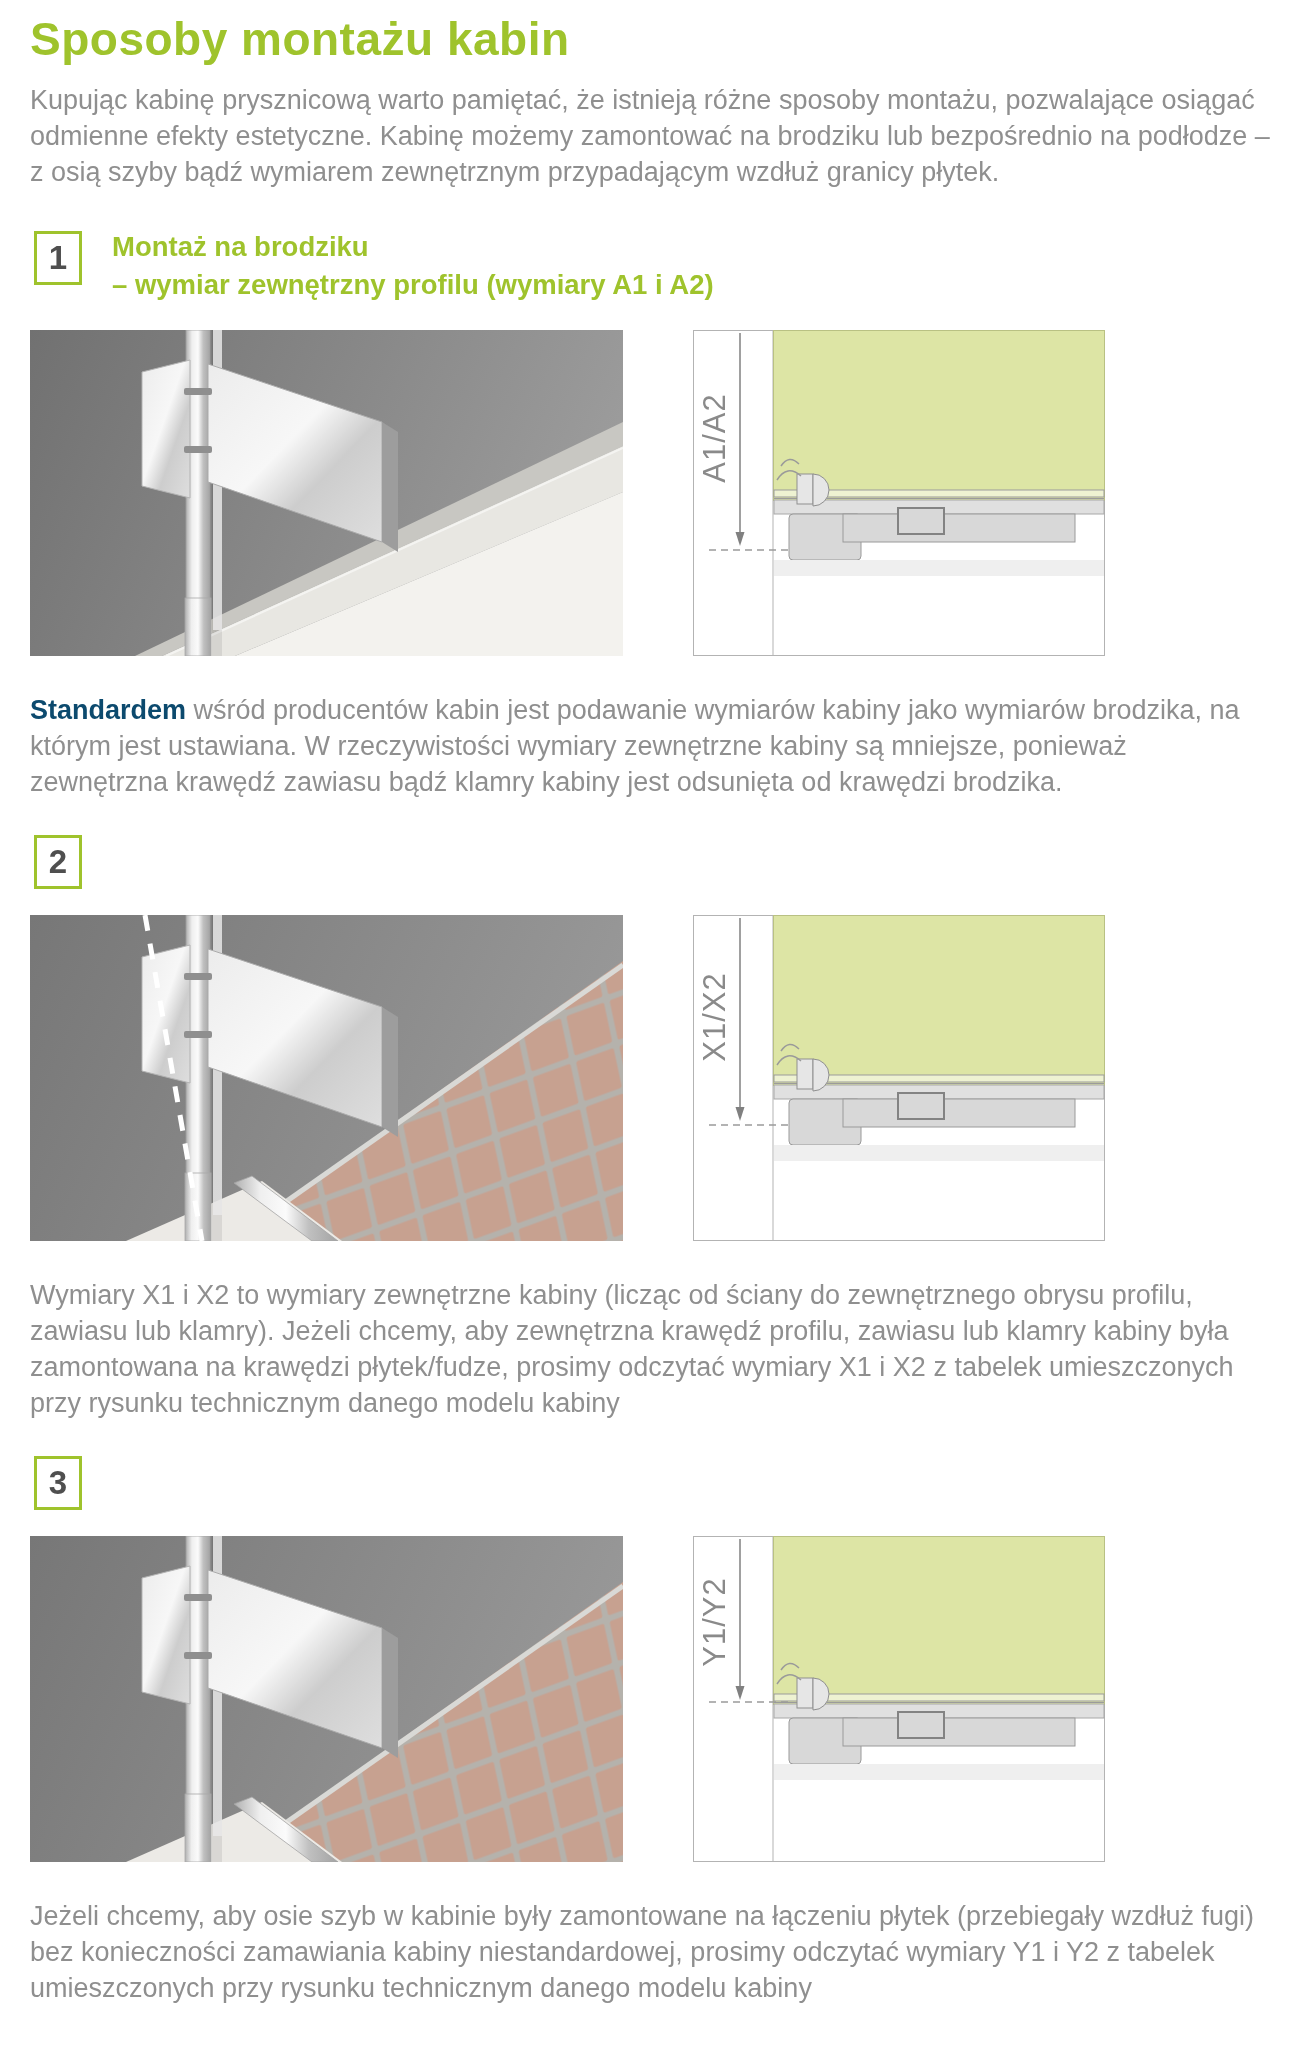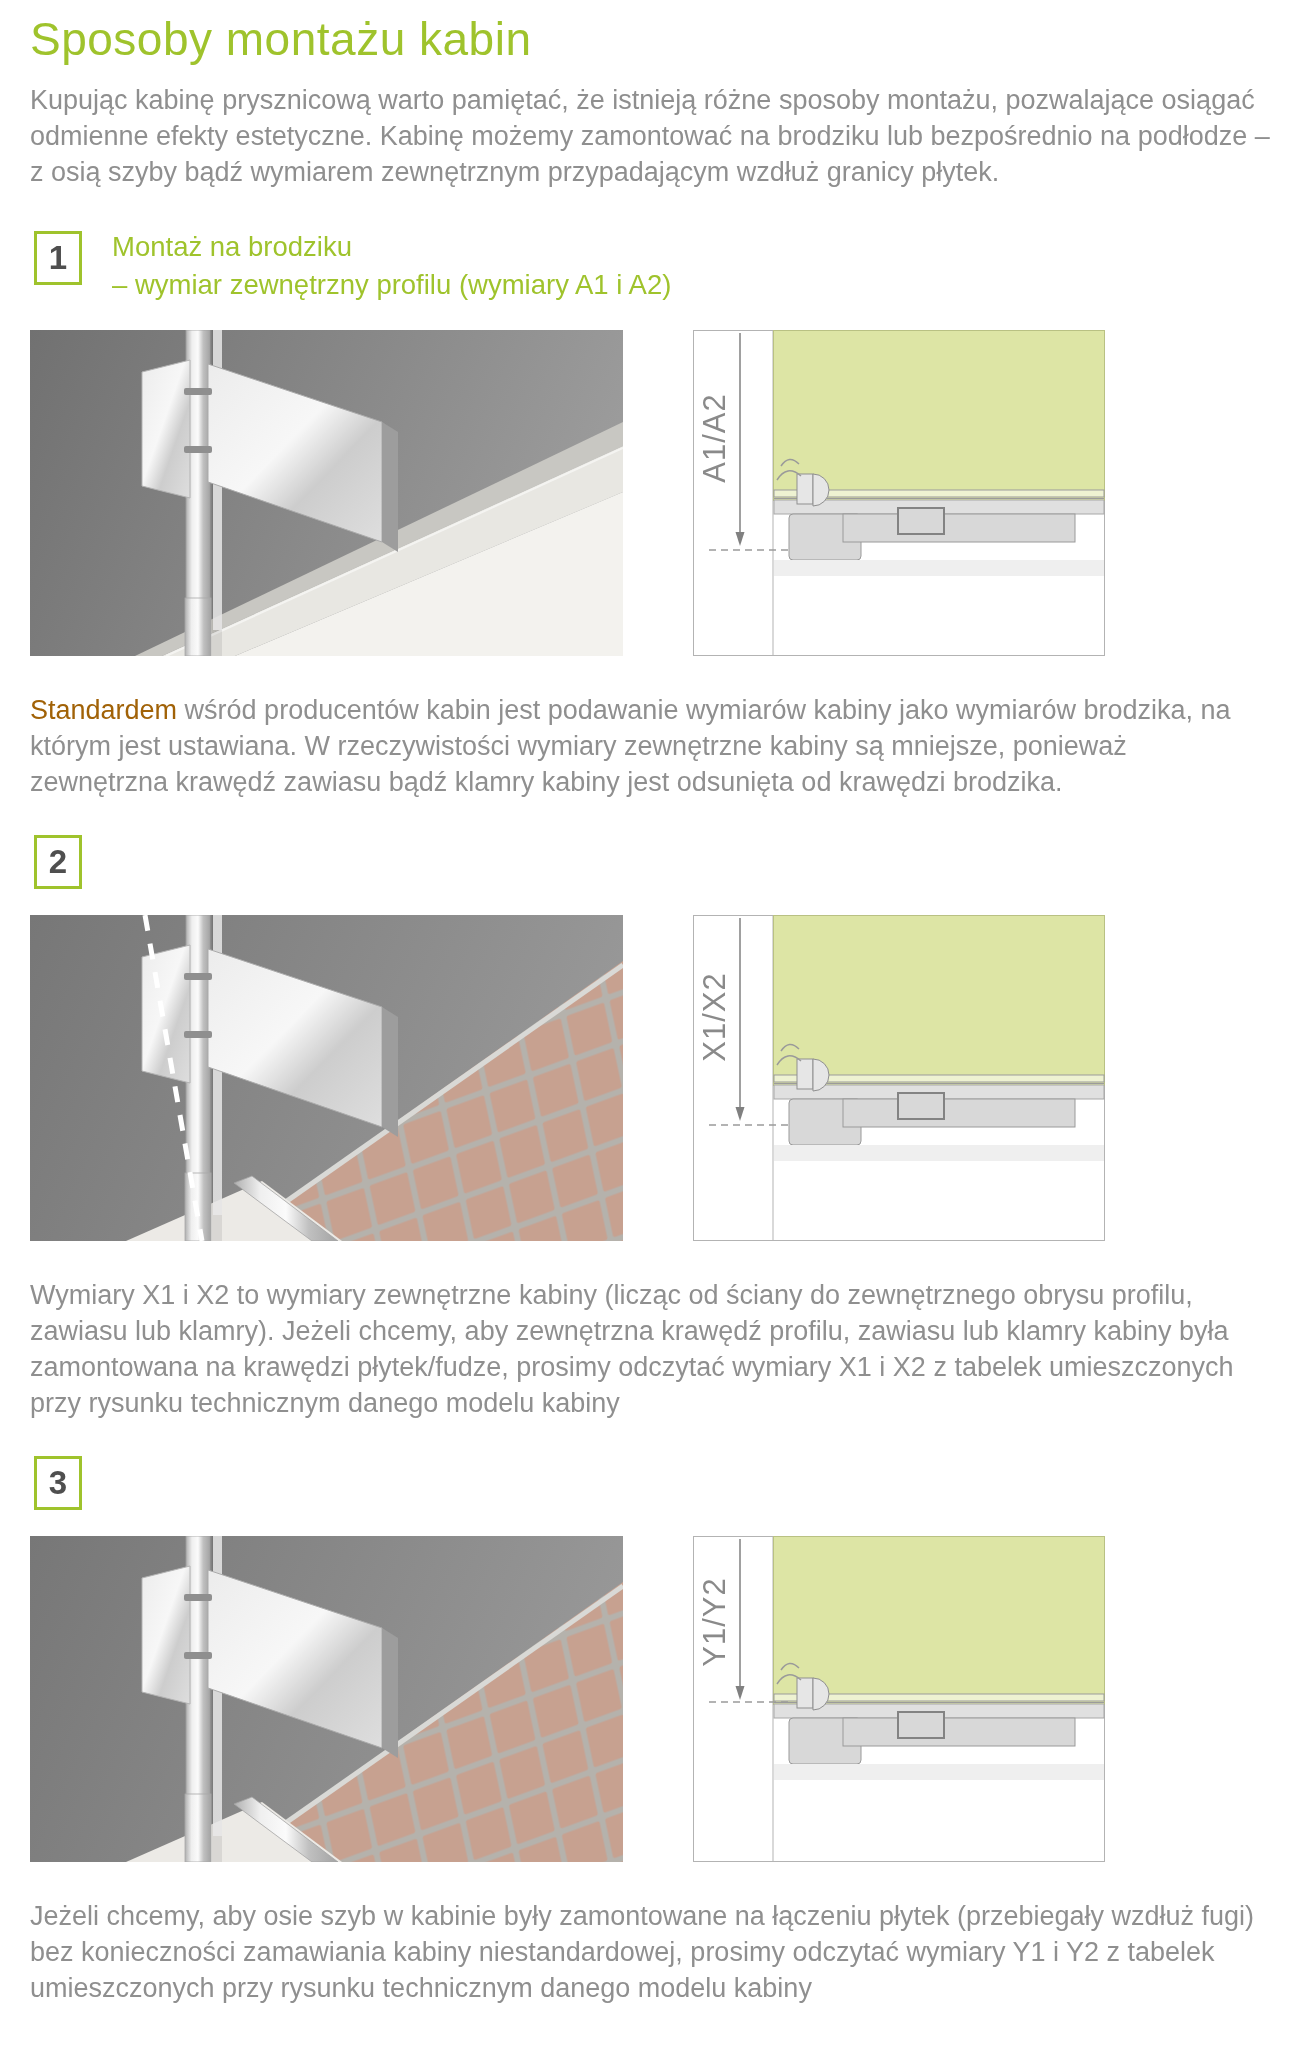--- a/index.html
+++ b/index.html
@@ -3,36 +3,36 @@
 <meta charset="utf-8">
 <style>
   html,body{margin:0;padding:0;}
   body{
     width:1302px;height:2046px;background:#ffffff;
     font-family:"Liberation Sans",sans-serif;
     overflow:hidden;
   }
   .page{padding:12px 30px 0 30px;}
   .doc-title{
-    font-size:46px;line-height:54px;font-weight:400;
+    font-size:46px;line-height:54px;font-weight:700;
     color:#9fc32c;margin:0 0 16px 0;letter-spacing:.5px;
   }
   .intro,.note{
     font-size:27px;line-height:36px;color:#8f8f8f;
     width:1242px;margin:0 0 38px 0;
   }
   .note{margin:0 0 32px 0;}
-  .note b{color:#a16207;font-weight:normal;}
+  .note b{color:#0c4a6e;font-weight:bold;}
   .section-header{display:flex;gap:30px;margin:0 0 26px 4px;}
   .num-box{
     flex:0 0 auto;width:42px;height:48px;border:3px solid #9fc32c;
     display:flex;align-items:center;justify-content:center;
     font-size:33px;font-weight:bold;color:#4f4f4f;margin-top:3px;background:#fff;
   }
-  .heading{font-size:27.5px;line-height:38px;color:#9fc32c;font-weight:400;}
+  .heading{font-size:27.5px;line-height:38px;color:#9fc32c;font-weight:700;}
   .media-row{display:flex;gap:70px;margin:0 0 36px 0;align-items:flex-start;}
   .photo{width:593px;height:326px;flex:0 0 auto;}
   .diagram{width:412px;height:326px;flex:0 0 auto;}
   svg{display:block;}
   .dim-label{font-size:31px;fill:#8a8a8a;letter-spacing:1px;}
 </style>
 </head>
 <body>
 
 <div class="page">

